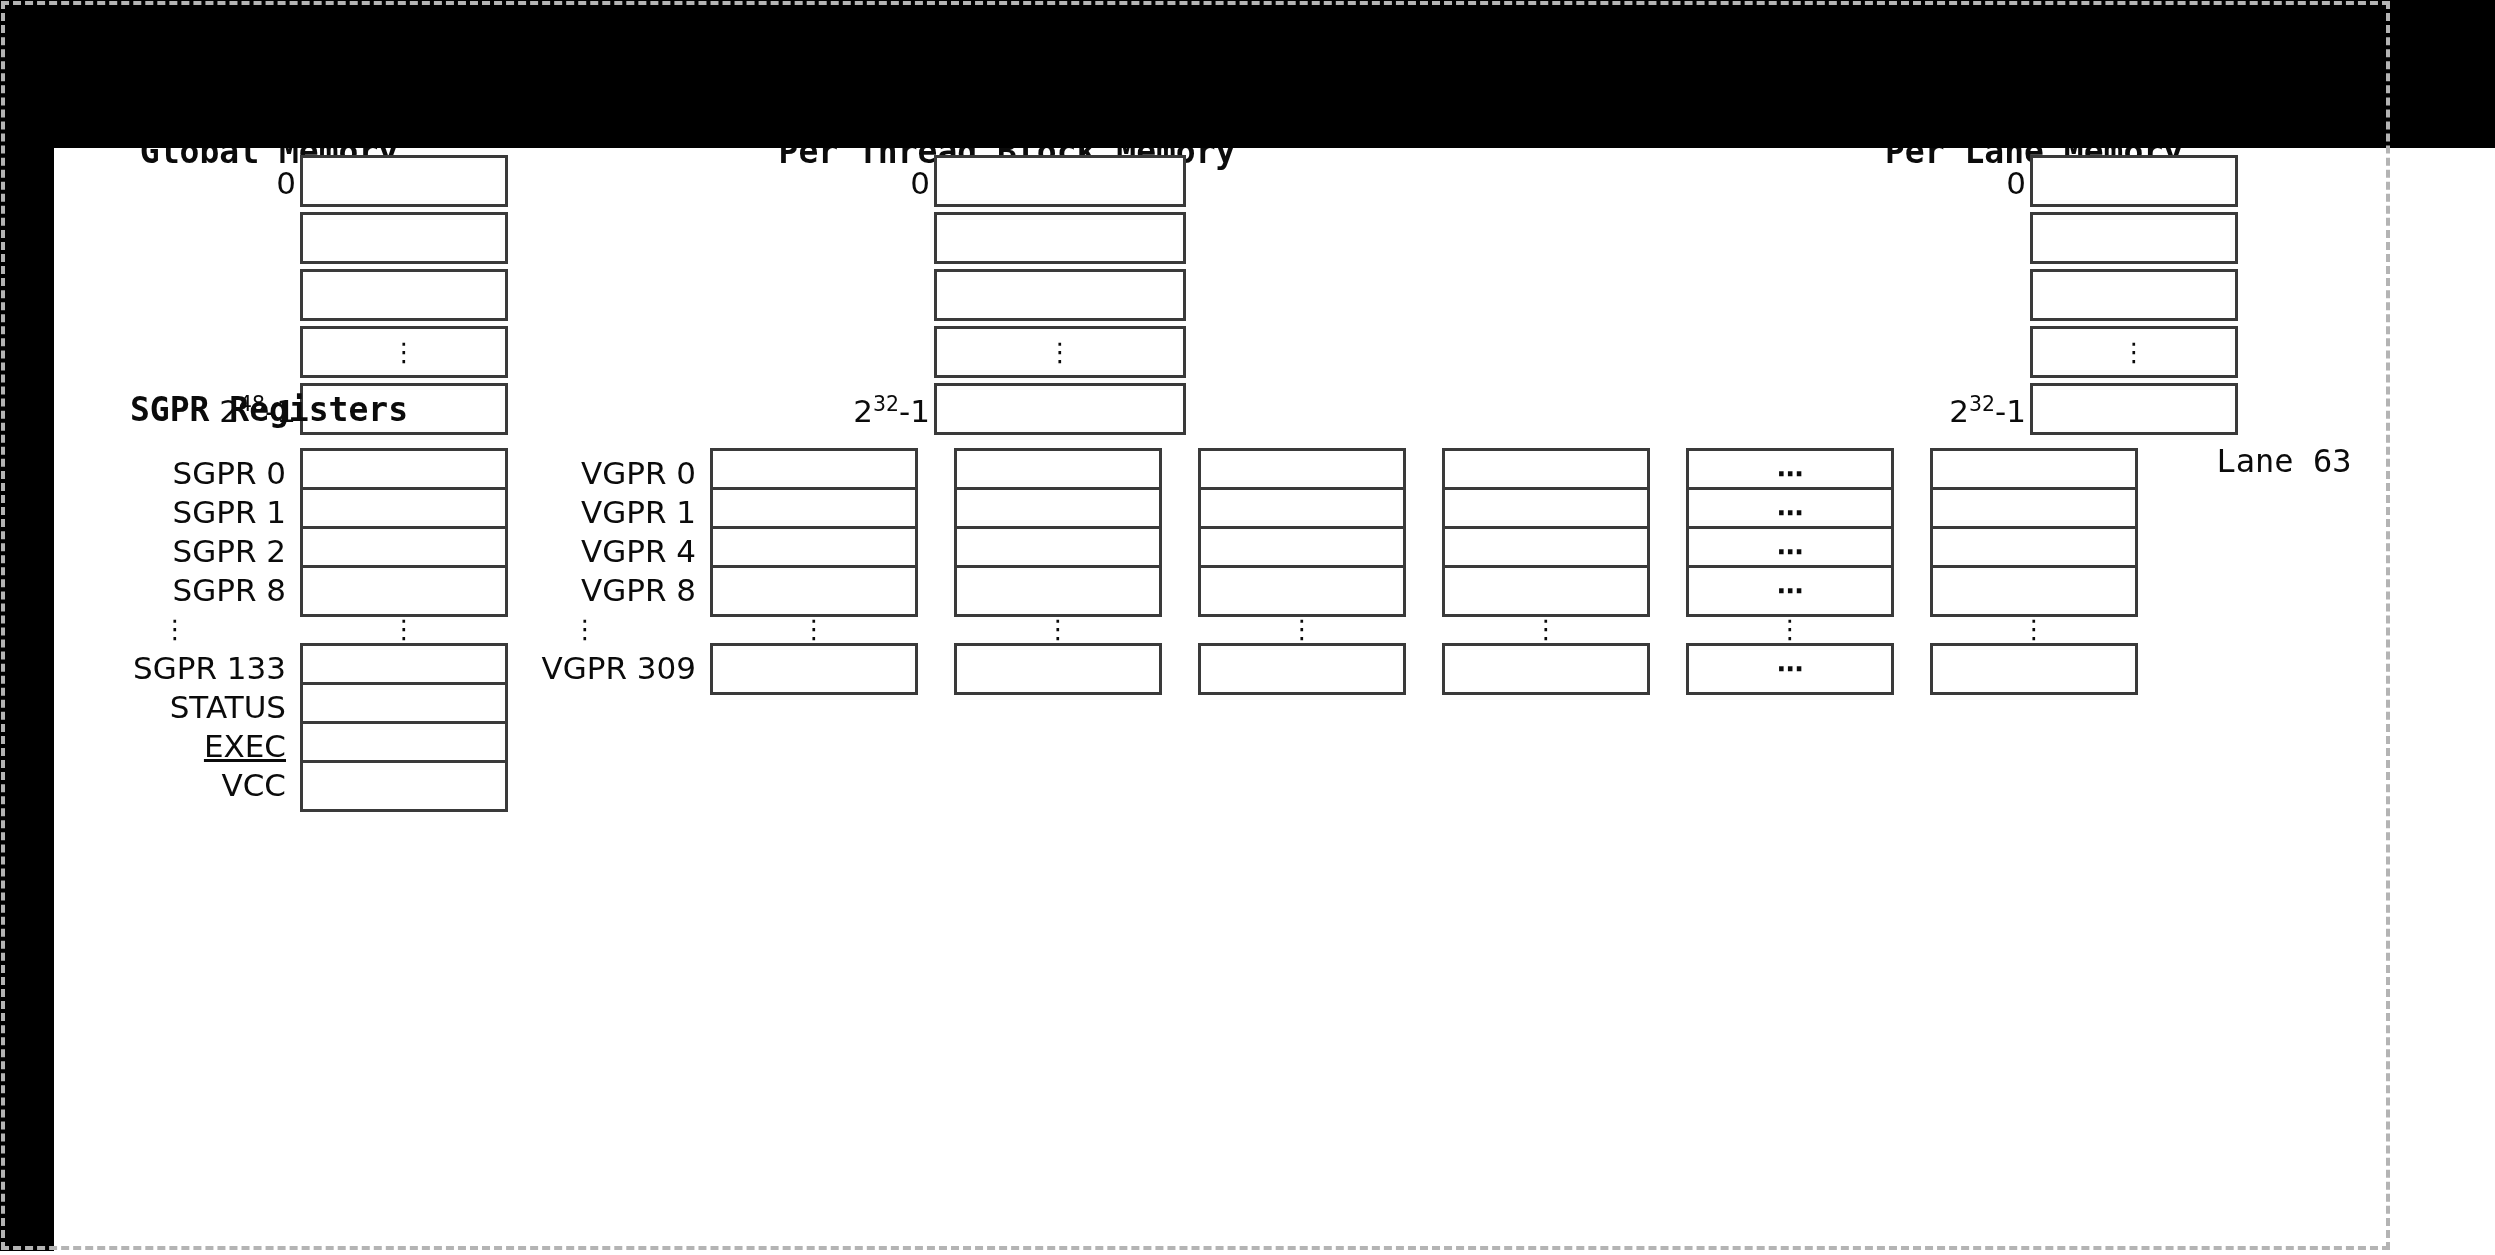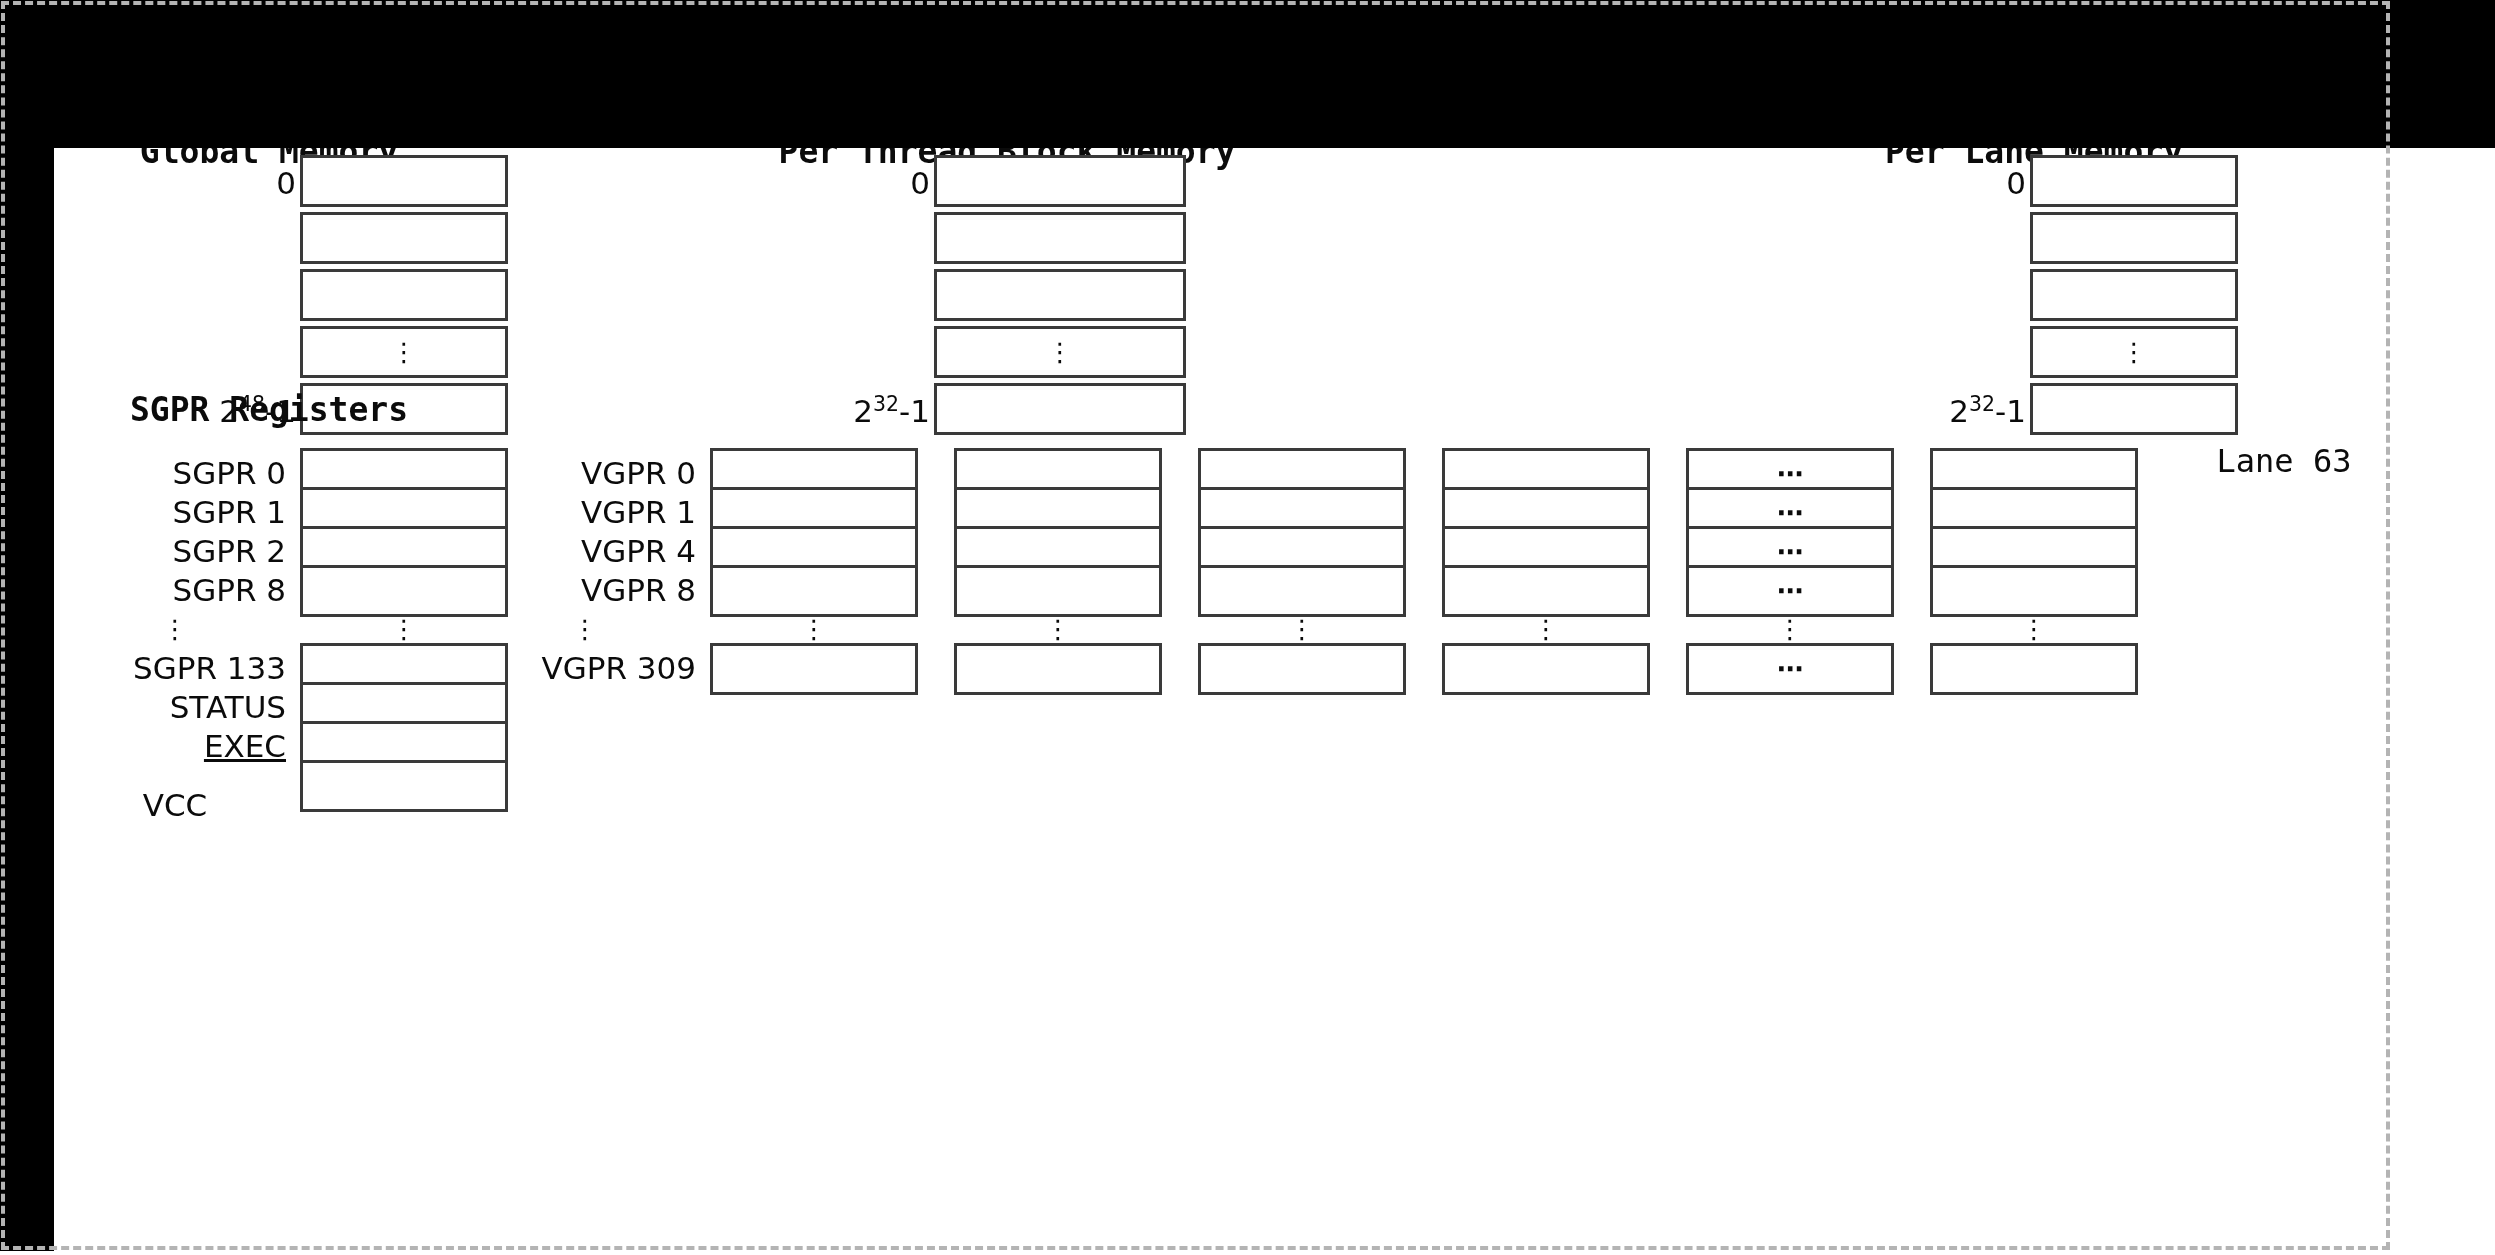--- a/index.html
+++ b/index.html
@@ -232,21 +232,21 @@
     <div class="rowlabel" style="left:10px; top:544px; width:222px;">STATUS</div>
     <div class="cell" style="left:246px; top:534px; width:208px; height:52px;">
         <div class="cell-inner"></div>
       </div>
 
     <div class="rowlabel" style="left:10px; top:583px; width:222px;text-decoration:underline;">EXEC</div>
     <div class="cell" style="left:246px; top:573px; width:208px; height:52px;">
         <div class="cell-inner"></div>
       </div>
 
-    <div class="rowlabel" style="left:10px; top:642px; width:222px;text-align:center;">VCC</div>
+    <div class="rowlabel" style="left:10px; top:622px; width:222px;">VCC</div>
     <div class="cell" style="left:246px; top:612px; width:208px; height:52px;">
         <div class="cell-inner"></div>
       </div>
 
 
     <div class="colhead" style="left:875px;  top:294px; width:250px;">Lane 0</div>
     <div class="colhead" style="left:1119px; top:294px; width:250px;">Lane 1</div>
     <div class="colhead" style="left:1363px; top:294px; width:250px;">Lane 2</div>
     <div class="colhead" style="left:1607px; top:294px; width:250px;">Lane 3</div>
     <div class="colhead" style="left:1851px; top:294px; width:250px; font-weight:bold;">⋯</div>

